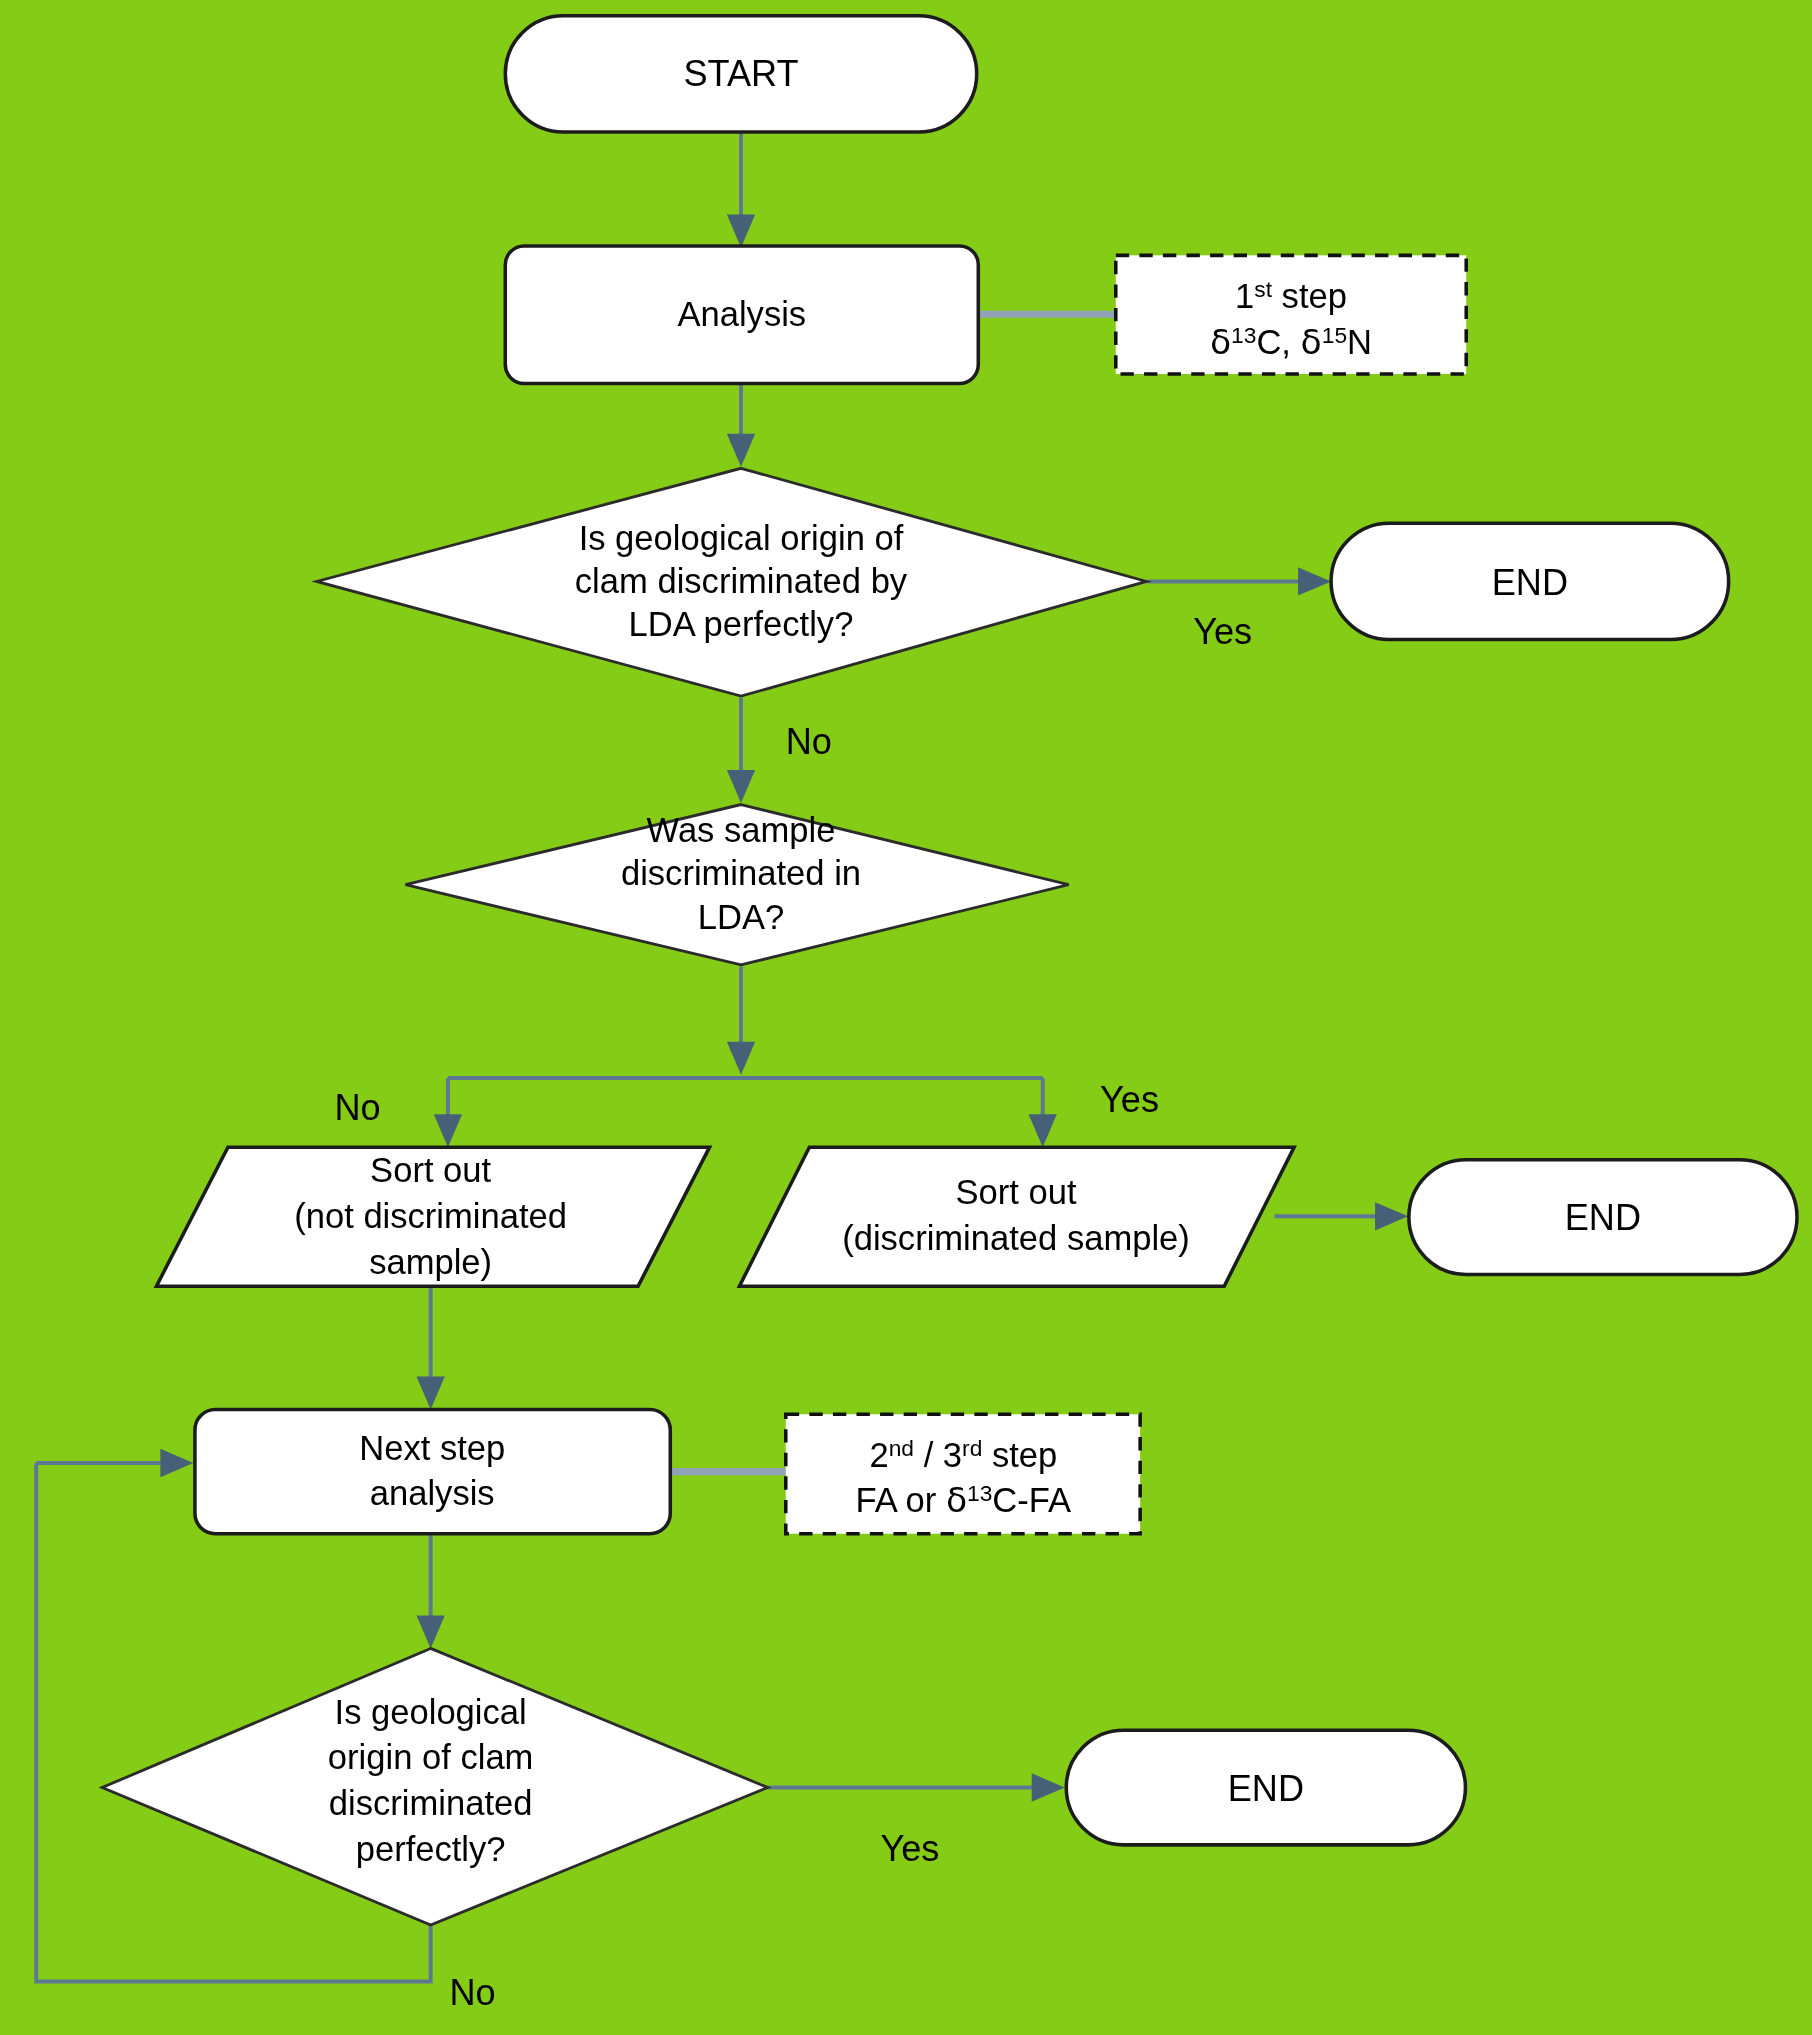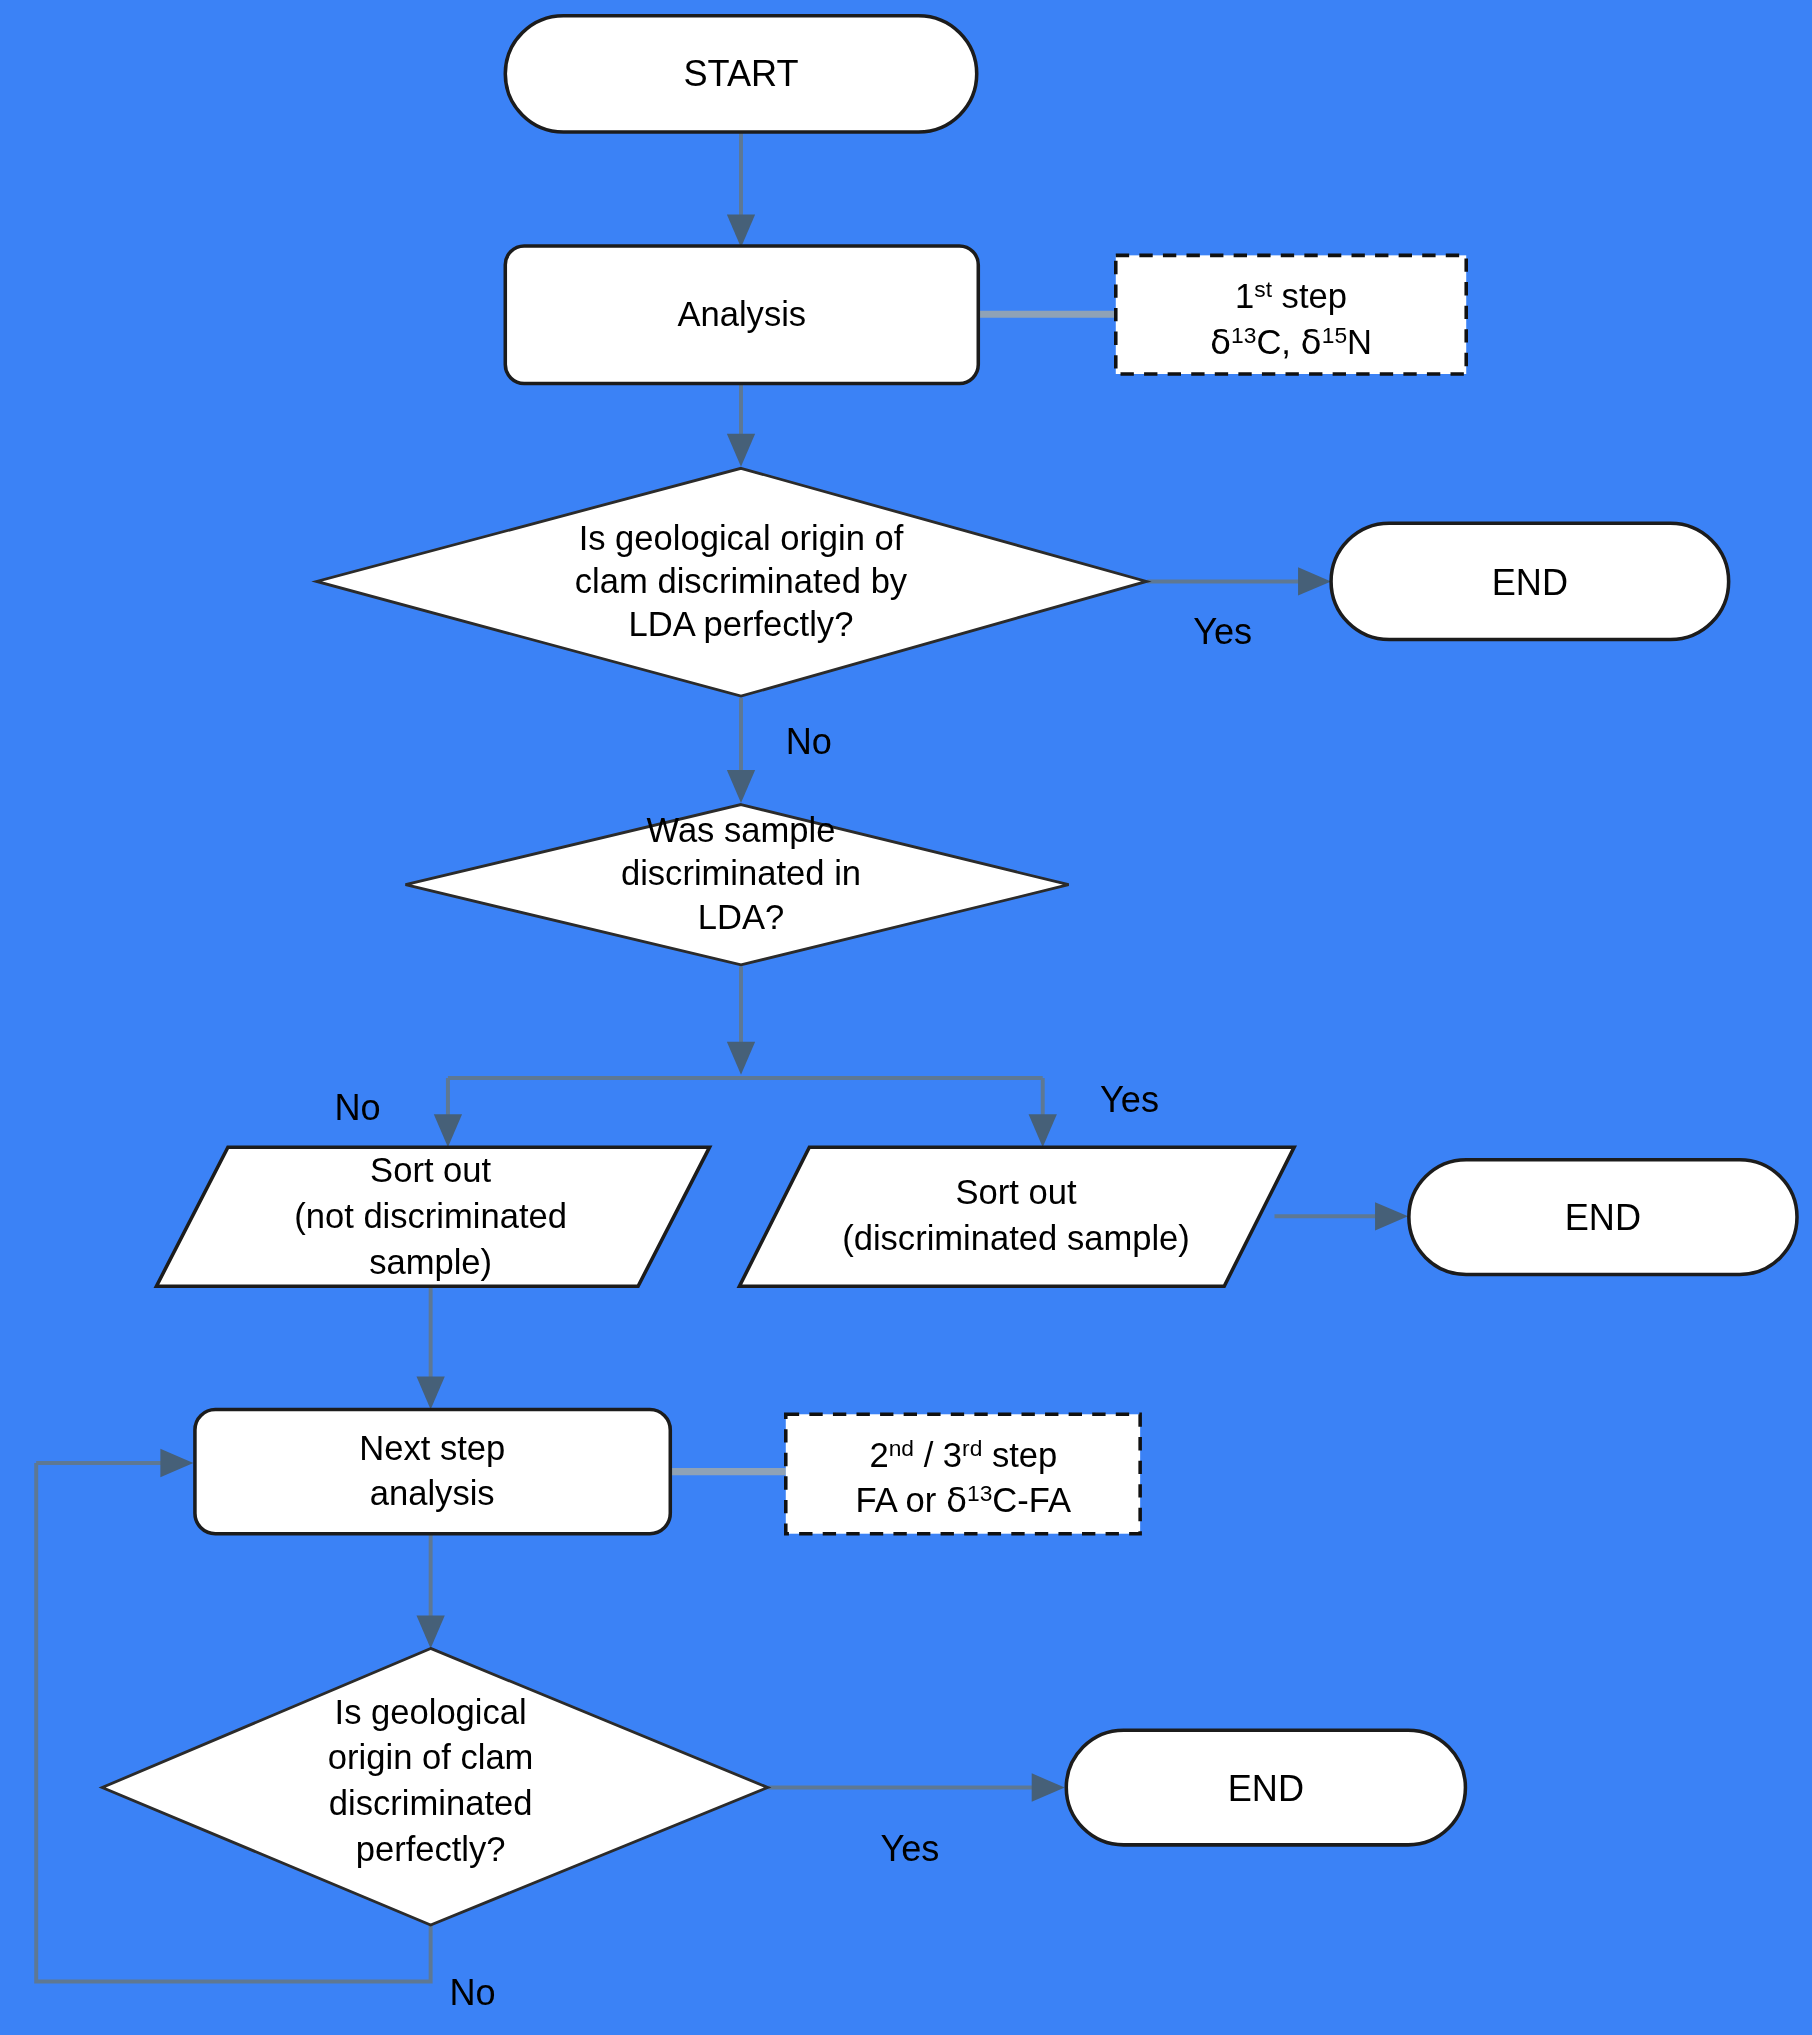--- a/index.html
+++ b/index.html
@@ -10,21 +10,21 @@
   body {
     width: 1812px;
     height: 2035px;
     font-family: "Liberation Sans", sans-serif;
     overflow: hidden;
   }
   #flow-root {
     position: relative;
     width: 1812px;
     height: 2035px;
-    background: #3b82f6;
+    background: #84cc16;
   }
   svg#flow-svg {
     display: block;
     width: 1812px;
     height: 2035px;
   }
   .shape-outline {
     fill: #ffffff;
     stroke: #1c1c1c;
     stroke-width: 4.5;

